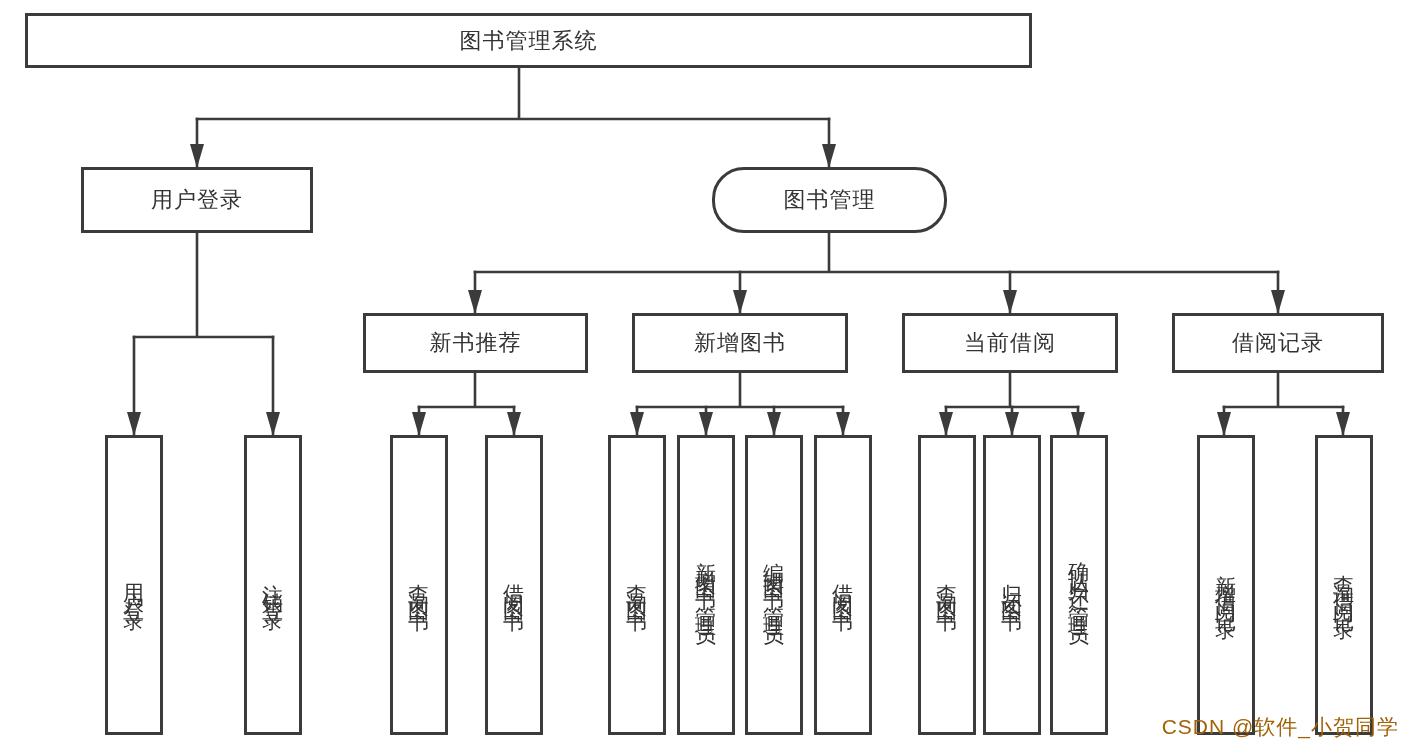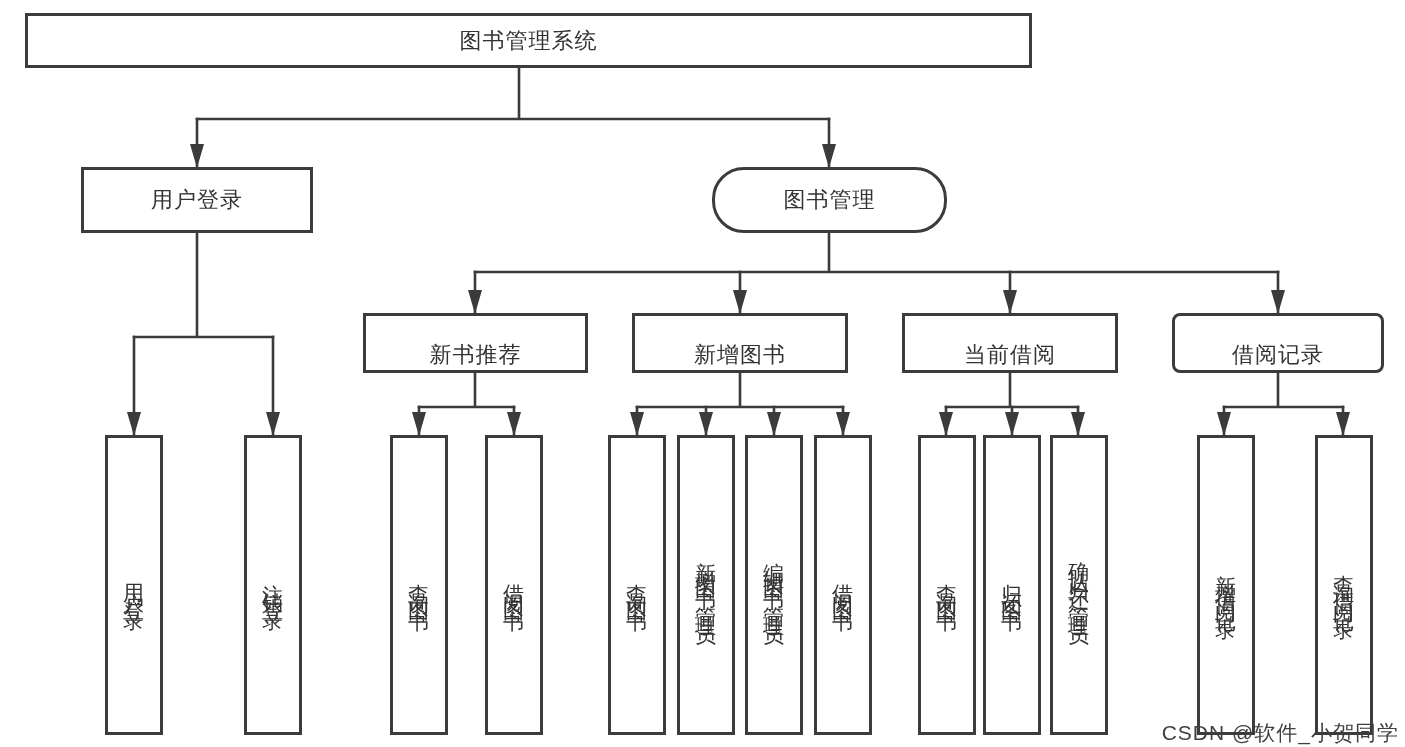--- a/index.html
+++ b/index.html
@@ -25,25 +25,25 @@
     color: #333333;
     display: flex;
     align-items: center;
     justify-content: center;
     text-align: center;
   }
   .h-node { font-size: 22px; letter-spacing: 1px; }
   .root   { left: 13px;  top: 13px;  width: 1007px; height: 55px; margin-left: 12px; }
   .l2-a   { left: 81px;  top: 167px; width: 232px;  height: 66px; }
   .l2-b   { left: 712px; top: 167px; width: 235px;  height: 66px; border-radius: 32px; }
-  .l3     { top: 313px;  height: 60px; align-items: flex-end; }
+  .l3     { top: 313px;  height: 60px; }
   .l3-1   { left: 363px;  width: 225px; }
   .l3-2   { left: 632px;  width: 216px; }
   .l3-3   { left: 902px;  width: 216px; }
-  .l3-4   { left: 1172px; width: 212px; border-radius: 8px; }
+  .l3-4   { left: 1172px; width: 212px; }
   .leaf {
     top: 435px;
     height: 300px;
     width: 58px;
     font-size: 21px;
   }
   .leaf .vtext {
     writing-mode: vertical-rl;
     text-orientation: mixed;
     letter-spacing: 9px;
@@ -59,23 +59,23 @@
   .lf7  { left: 745px; }
   .lf8  { left: 814px; }
   .lf9  { left: 918px; }
   .lf10 { left: 983px; }
   .lf11 { left: 1050px; }
   .lf12 { left: 1197px; }
   .lf13 { left: 1315px; }
   .watermark {
     position: absolute;
     right: 6px;
-    bottom: 0;
+    bottom: 6px;
     font-size: 21px;
-    color: #404040;
+    color: #a16207;
     letter-spacing: 1px;
     user-select: none;
   }
 </style>
 </head>
 <body>
 
 <div class="canvas">
 
   <svg class="wires" viewBox="0 0 1405 747">

